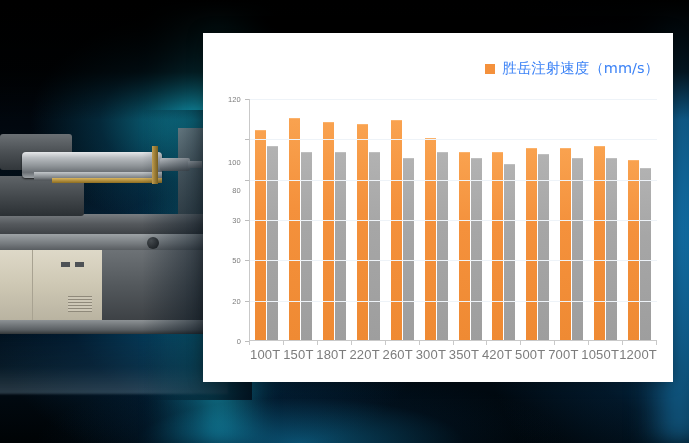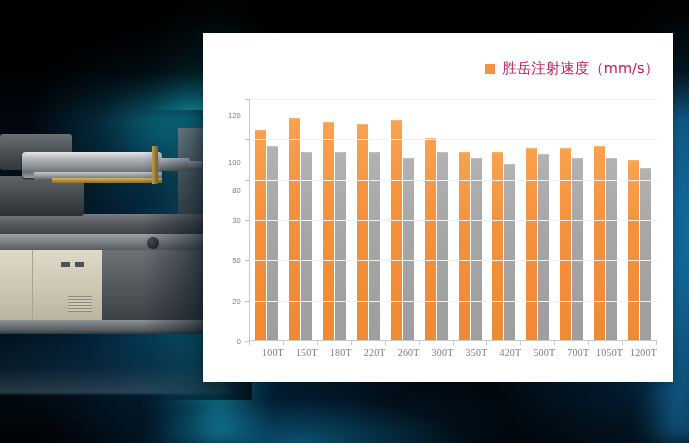--- a/index.html
+++ b/index.html
@@ -232,21 +232,21 @@
     white-space: nowrap;
   }
   .legend-swatch {
     width: 10px;
     height: 10px;
     margin-right: 7px;
     flex: 0 0 auto;
   }
   .legend-label {
     font-size: 14.5px;
-    color: #be185d;
+    color: #3b82f6;
     line-height: 1.1;
     font-family: "DejaVu Sans", sans-serif;
   }
 
   
   .plot-wrap {
     position: absolute;
     left: 16px;
     top: 66px;
     width: 442px;
@@ -338,24 +338,24 @@
   }
   .x-labels {
     position: absolute;
     left: 31px;
     top: 248px;
     width: 407px;
     display: flex;
   }
   .x-lab {
     flex: 1 1 0;
-    text-align: right;
-    font-size: 10px;
+    text-align: left;
+    font-size: 13px;
     color: #7c7c7c;
-    font-family: Liberation Serif, serif;
+    font-family: Liberation Sans, sans-serif;
     letter-spacing: .2px;
   }
 </style>
 </head>
 <body>
 
 <div id="stage">
 
   <div class="bg-base"></div>
   <div class="bg-vert-streak"></div>
@@ -397,21 +397,21 @@
     </div>
 
     <div class="plot-wrap">
       <div class="y-labels">
           <div class="y-lab" style="top: 242px;">0</div>
           <div class="y-lab" style="top: 201.667px;">20</div>
           <div class="y-lab" style="top: 161.333px;">50</div>
           <div class="y-lab" style="top: 121px;">30</div>
           <div class="y-lab" style="top: 91px;">80</div>
           <div class="y-lab" style="top: 40.3333px; margin-top: 23px;">100</div>
-          <div class="y-lab" style="top: 16px;">120</div>
+          <div class="y-lab" style="top: 0px;">120</div>
         </div>
       <div class="axes">
         <div class="y-axis-line"></div>
         <div class="x-axis-line"></div>
         <div class="bars">
             <div class="group">
               <div class="bar orange" style="height: 208.867px;"></div>
               <div class="bar gray" style="height: 192.8px;"></div>
             </div>
             <div class="group">

